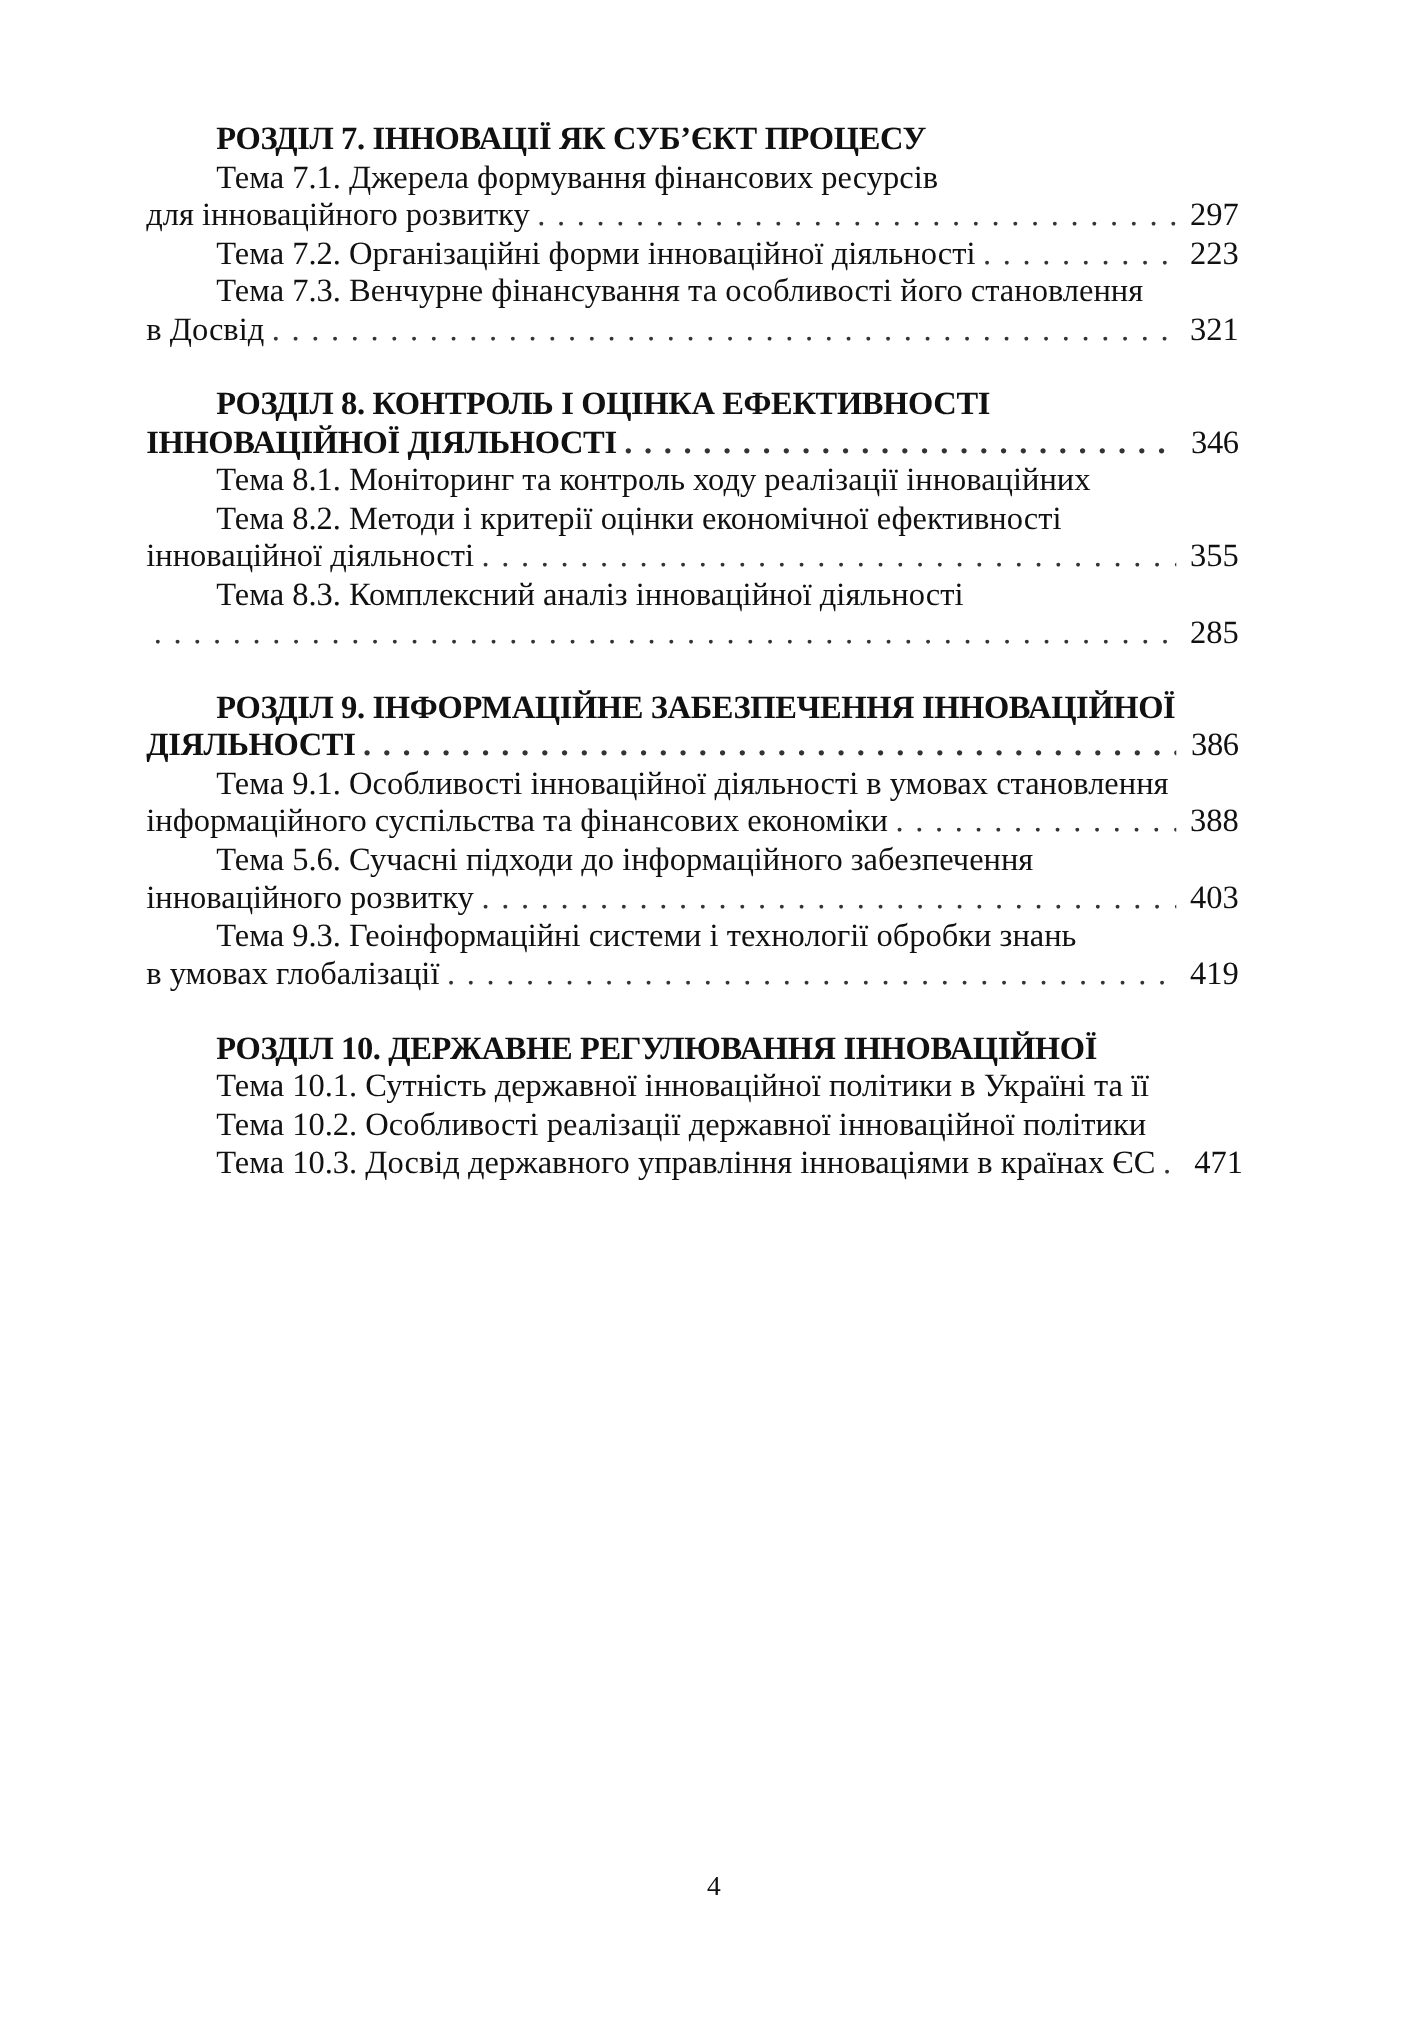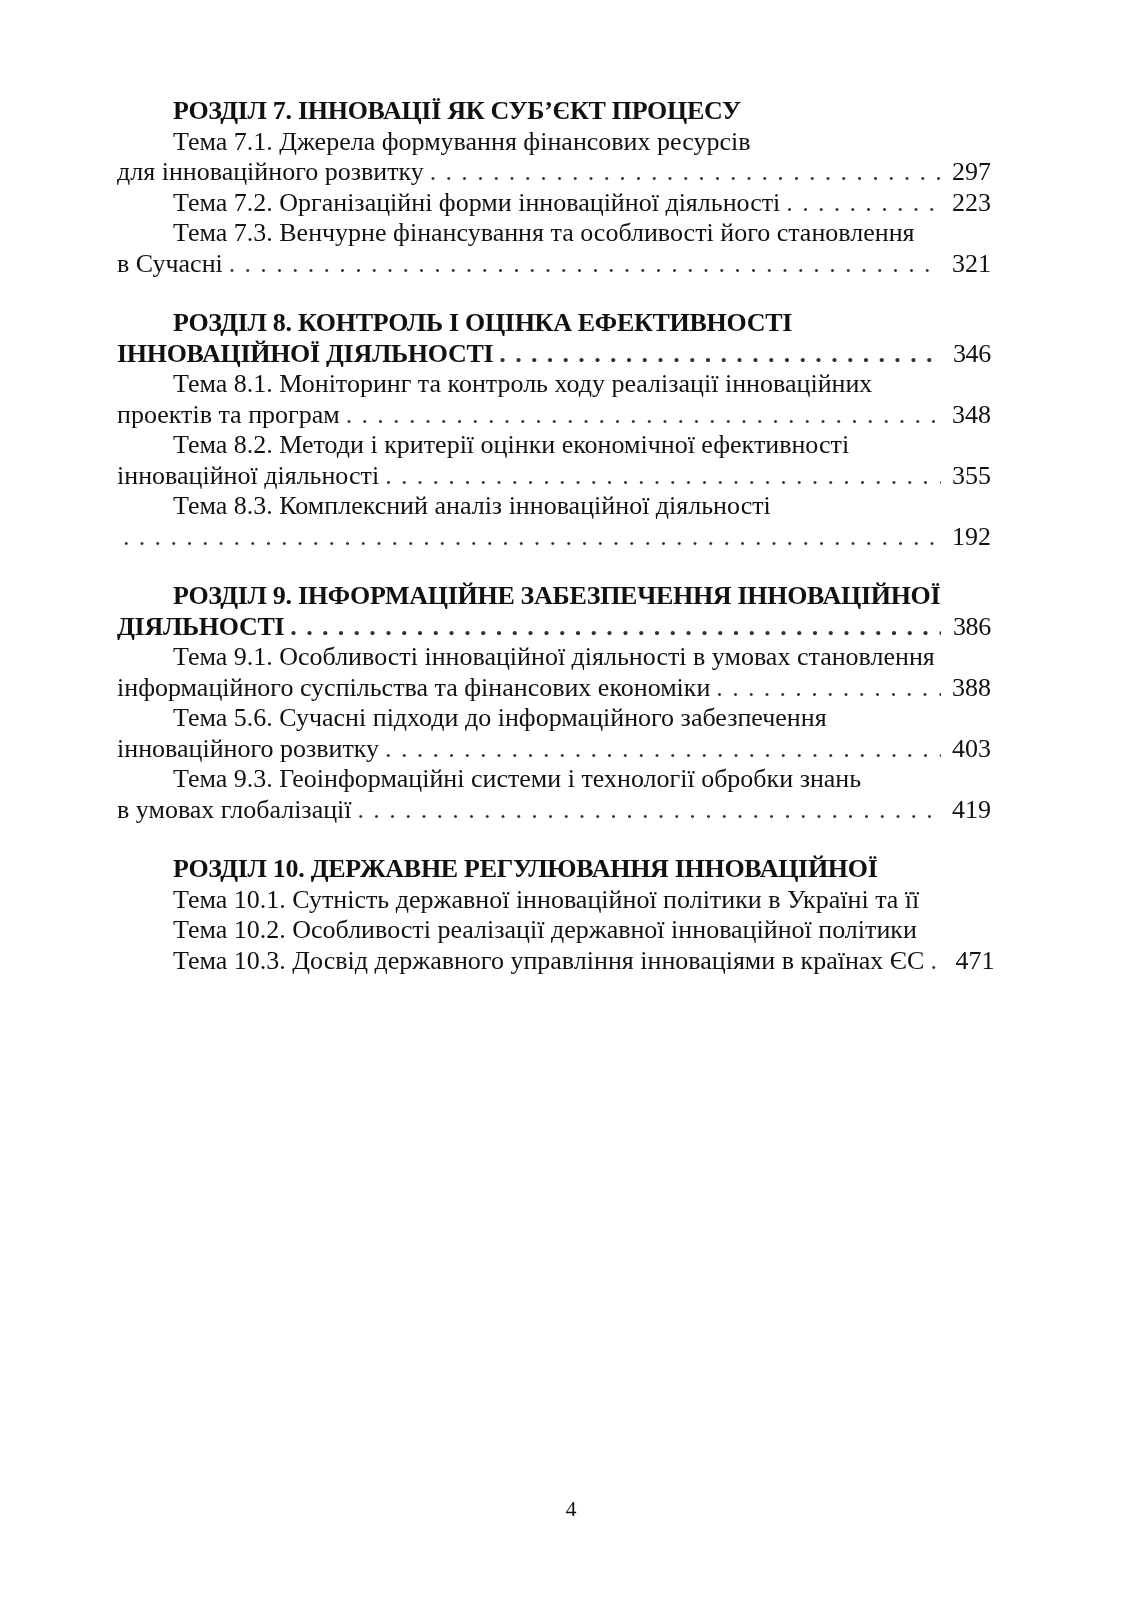--- a/index.html
+++ b/index.html
@@ -36,57 +36,52 @@
       </div>
     <div class="line indent">
         <span>Тема 7.2. Організаційні форми інноваційної діяльності</span>
         <span class="dots"></span>
         <span class="page">223</span>
       </div>
     <div class="line indent">
         <span>Тема 7.3. Венчурне фінансування та особливості його становлення</span>
       </div>
     <div class="line">
-        <span>в Сучасні</span>
+        <span>в Досвід</span>
         <span class="dots"></span>
         <span class="page">321</span>
       </div>
   </div>
 
   <div class="section">
     <div class="line bold indent">
         <span>РОЗДІЛ 8. КОНТРОЛЬ І ОЦІНКА ЕФЕКТИВНОСТІ</span>
       </div>
     <div class="line bold">
         <span>ІННОВАЦІЙНОЇ ДІЯЛЬНОСТІ</span>
         <span class="dots"></span>
         <span class="page">346</span>
       </div>
     <div class="line indent">
         <span>Тема 8.1. Моніторинг та контроль ходу реалізації інноваційних</span>
       </div>
-    <div class="line">
-        <span>проектів та програм</span>
-        <span class="dots"></span>
-        <span class="page">348</span>
-      </div>
     <div class="line indent">
         <span>Тема 8.2. Методи і критерії оцінки економічної ефективності</span>
       </div>
     <div class="line">
         <span>інноваційної діяльності</span>
         <span class="dots"></span>
         <span class="page">355</span>
       </div>
     <div class="line indent">
         <span>Тема 8.3. Комплексний аналіз інноваційної діяльності</span>
       </div>
     <div class="line">
         <span class="dots"></span>
-        <span class="page">192</span>
+        <span class="page">285</span>
       </div>
   </div>
 
   <div class="section">
     <div class="line bold indent">
         <span>РОЗДІЛ 9. ІНФОРМАЦІЙНЕ ЗАБЕЗПЕЧЕННЯ ІННОВАЦІЙНОЇ</span>
       </div>
     <div class="line bold">
         <span>ДІЯЛЬНОСТІ</span>
         <span class="dots"></span>

